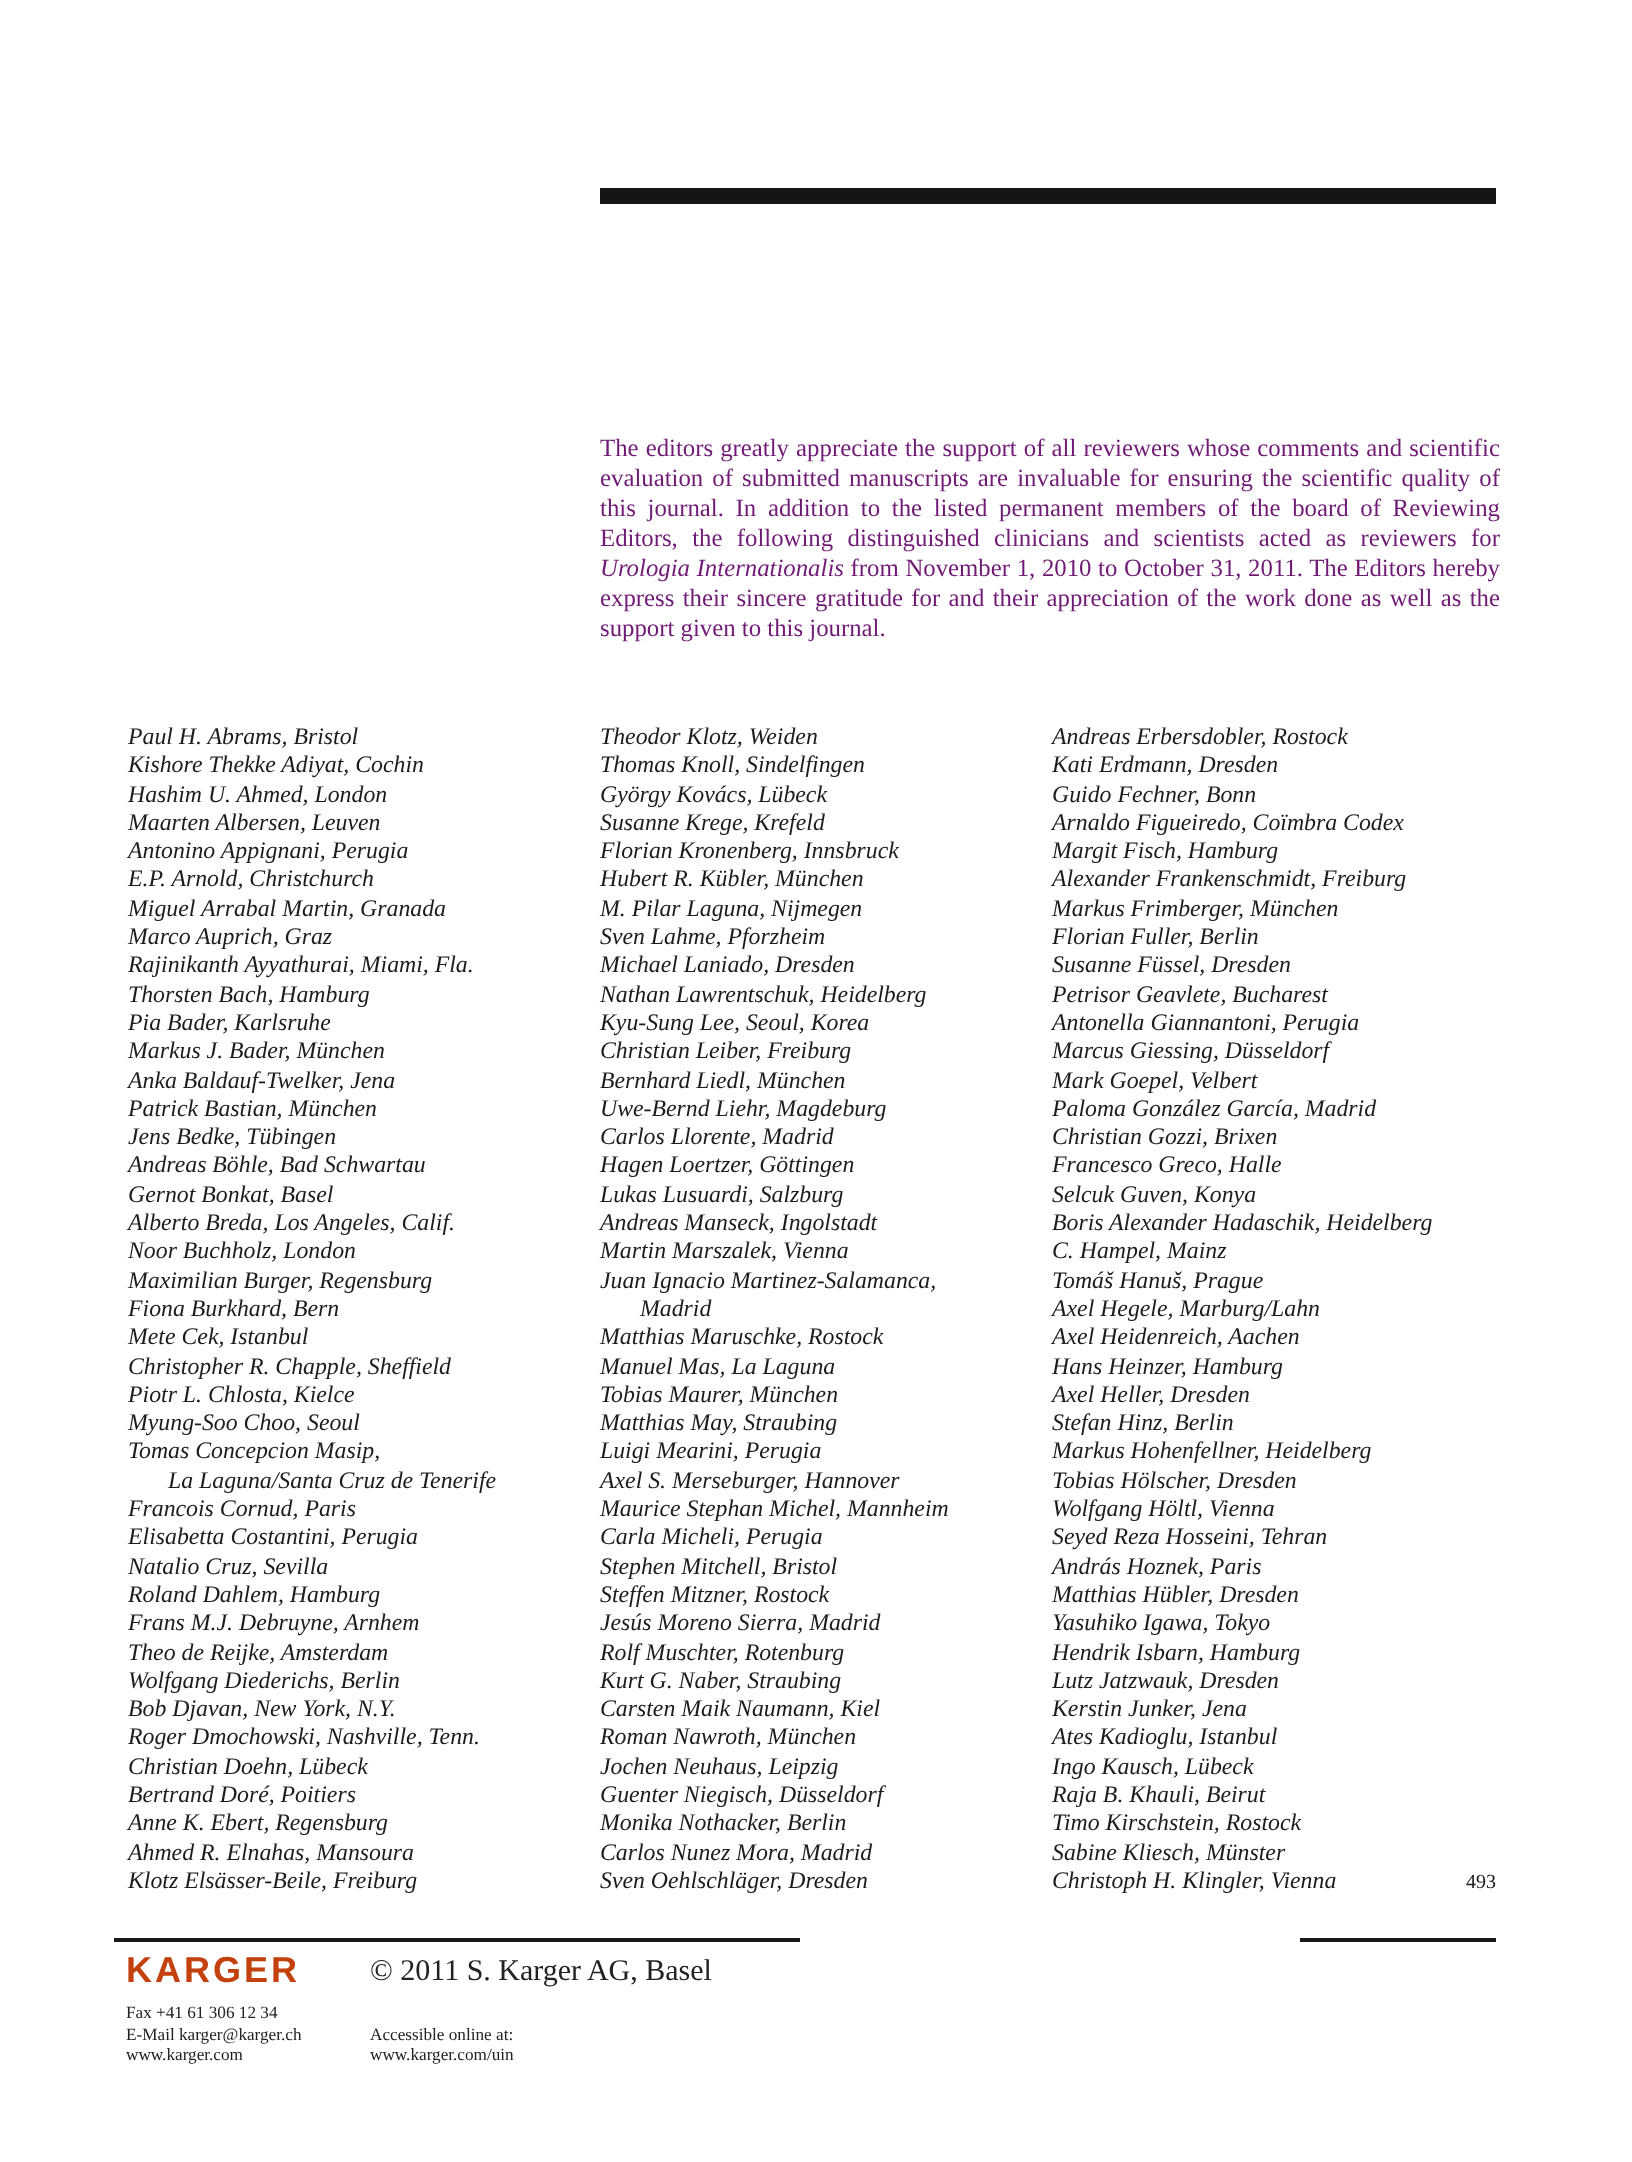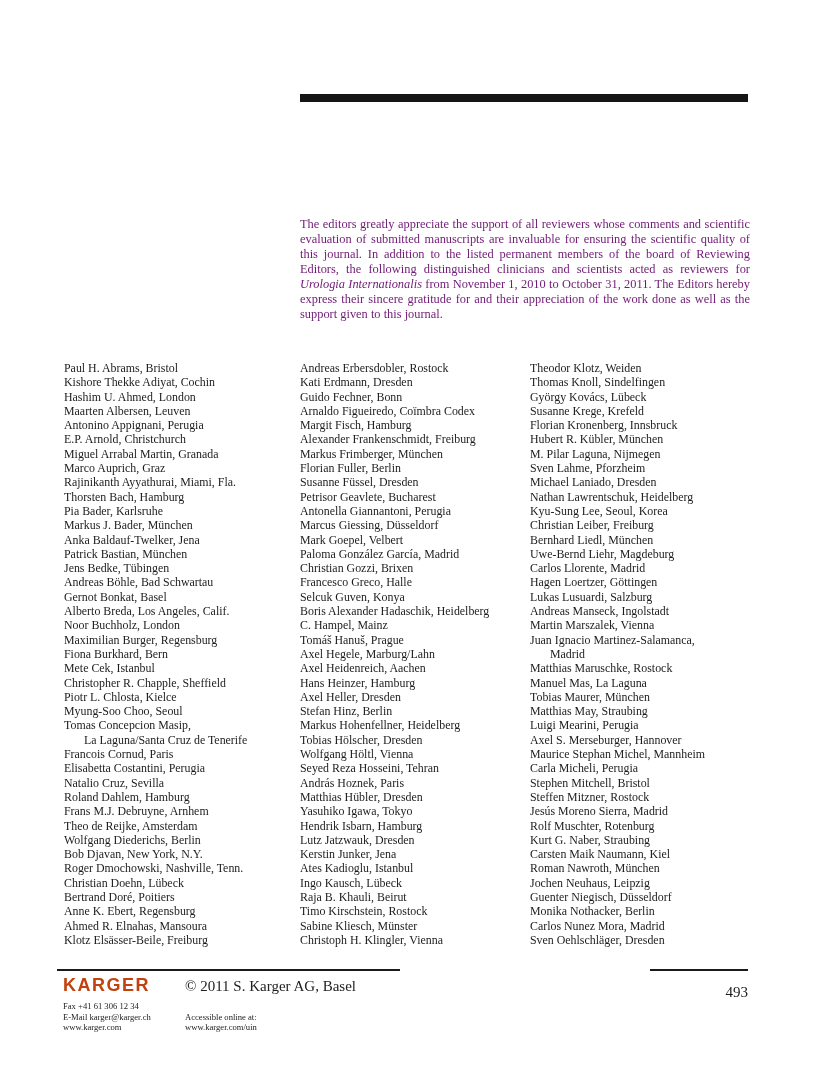--- a/index.html
+++ b/index.html
@@ -21,39 +21,39 @@
     font-family:"Liberation Sans", sans-serif;
     font-weight:700;font-size:16px;color:#121212;
   }
   .title-bar{position:absolute;left:300px;top:94px;width:448px;height:8px;background:#151515;}
   
   .intro{
     position:absolute;left:300px;top:205px;width:450px;
     font-size:12.4px;line-height:15px;text-align:justify;color:#701a75;
   }
   
-  .columns{position:absolute;left:64px;top:361px;display:flex;}
+  .columns{position:absolute;left:64px;top:361px;display:flex;font-style:italic;}
   .col{font-size:11.9px;line-height:14.3px;}
   .col1{width:236px;}
   .col2{width:230px;}
   .col3{width:226px;}
   .name-line{white-space:nowrap;}
   .name-line.indent{padding-left:20px;}
   
   .rule-left{position:absolute;left:57px;top:969px;width:343px;height:2px;background:#1a1a1a;}
   .rule-right{position:absolute;left:650px;top:969px;width:98px;height:2px;background:#1a1a1a;}
   .karger-logo{
     position:absolute;left:63px;top:975px;
     font-family:"Liberation Sans", sans-serif;
     font-weight:700;font-size:18px;letter-spacing:1.5px;color:#c2410c;
   }
   .copyright{position:absolute;left:185px;top:978px;font-size:15px;color:#222;}
   .contact{position:absolute;left:63px;top:1001px;font-size:8.6px;line-height:10.6px;color:#222;}
   .online{position:absolute;left:185px;top:1011.5px;font-size:8.6px;line-height:10.6px;color:#222;}
-  .page-number{position:absolute;left:650px;top:984px;width:98px;text-align:right;font-size:15px;color:#1c1c1c;}
+  .page-number{position:absolute;left:650px;top:936px;width:98px;text-align:right;font-size:10px;color:#1c1c1c;}
 </style>
 </head>
 <body>
 
 <div class="page">
 
 
   <div class="title-bar"></div>
 
   <p class="intro"><span>The editors greatly appreciate the support of all reviewers whose comments and scientific evaluation of submitted manuscripts are invaluable for ensuring the scientific quality of this journal. In addition to the listed permanent members of the board of Reviewing Editors, the following distinguished clinicians and scientists acted as reviewers for </span><i>Urologia Internationalis</i><span> from November 1, 2010 to October 31, 2011. The Editors hereby express their sincere gratitude for and their appreciation of the work done as well as the support given to this journal.</span></p>
@@ -95,20 +95,63 @@
         <div class="name-line">Theo de Reijke, Amsterdam</div>
         <div class="name-line">Wolfgang Diederichs, Berlin</div>
         <div class="name-line">Bob Djavan, New York, N.Y.</div>
         <div class="name-line">Roger Dmochowski, Nashville, Tenn.</div>
         <div class="name-line">Christian Doehn, Lübeck</div>
         <div class="name-line">Bertrand Doré, Poitiers</div>
         <div class="name-line">Anne K. Ebert, Regensburg</div>
         <div class="name-line">Ahmed R. Elnahas, Mansoura</div>
         <div class="name-line">Klotz Elsässer-Beile, Freiburg</div>
       </div>
+    <div class="col col3">
+        <div class="name-line">Theodor Klotz, Weiden</div>
+        <div class="name-line">Thomas Knoll, Sindelfingen</div>
+        <div class="name-line">György Kovács, Lübeck</div>
+        <div class="name-line">Susanne Krege, Krefeld</div>
+        <div class="name-line">Florian Kronenberg, Innsbruck</div>
+        <div class="name-line">Hubert R. Kübler, München</div>
+        <div class="name-line">M. Pilar Laguna, Nijmegen</div>
+        <div class="name-line">Sven Lahme, Pforzheim</div>
+        <div class="name-line">Michael Laniado, Dresden</div>
+        <div class="name-line">Nathan Lawrentschuk, Heidelberg</div>
+        <div class="name-line">Kyu-Sung Lee, Seoul, Korea</div>
+        <div class="name-line">Christian Leiber, Freiburg</div>
+        <div class="name-line">Bernhard Liedl, München</div>
+        <div class="name-line">Uwe-Bernd Liehr, Magdeburg</div>
+        <div class="name-line">Carlos Llorente, Madrid</div>
+        <div class="name-line">Hagen Loertzer, Göttingen</div>
+        <div class="name-line">Lukas Lusuardi, Salzburg</div>
+        <div class="name-line">Andreas Manseck, Ingolstadt</div>
+        <div class="name-line">Martin Marszalek, Vienna</div>
+        <div class="name-line">Juan Ignacio Martinez-Salamanca,</div>
+        <div class="name-line indent">Madrid</div>
+        <div class="name-line">Matthias Maruschke, Rostock</div>
+        <div class="name-line">Manuel Mas, La Laguna</div>
+        <div class="name-line">Tobias Maurer, München</div>
+        <div class="name-line">Matthias May, Straubing</div>
+        <div class="name-line">Luigi Mearini, Perugia</div>
+        <div class="name-line">Axel S. Merseburger, Hannover</div>
+        <div class="name-line">Maurice Stephan Michel, Mannheim</div>
+        <div class="name-line">Carla Micheli, Perugia</div>
+        <div class="name-line">Stephen Mitchell, Bristol</div>
+        <div class="name-line">Steffen Mitzner, Rostock</div>
+        <div class="name-line">Jesús Moreno Sierra, Madrid</div>
+        <div class="name-line">Rolf Muschter, Rotenburg</div>
+        <div class="name-line">Kurt G. Naber, Straubing</div>
+        <div class="name-line">Carsten Maik Naumann, Kiel</div>
+        <div class="name-line">Roman Nawroth, München</div>
+        <div class="name-line">Jochen Neuhaus, Leipzig</div>
+        <div class="name-line">Guenter Niegisch, Düsseldorf</div>
+        <div class="name-line">Monika Nothacker, Berlin</div>
+        <div class="name-line">Carlos Nunez Mora, Madrid</div>
+        <div class="name-line">Sven Oehlschläger, Dresden</div>
+      </div>
     <div class="col col2">
         <div class="name-line">Andreas Erbersdobler, Rostock</div>
         <div class="name-line">Kati Erdmann, Dresden</div>
         <div class="name-line">Guido Fechner, Bonn</div>
         <div class="name-line">Arnaldo Figueiredo, Coïmbra Codex</div>
         <div class="name-line">Margit Fisch, Hamburg</div>
         <div class="name-line">Alexander Frankenschmidt, Freiburg</div>
         <div class="name-line">Markus Frimberger, München</div>
         <div class="name-line">Florian Fuller, Berlin</div>
         <div class="name-line">Susanne Füssel, Dresden</div>
@@ -138,63 +181,20 @@
         <div class="name-line">Hendrik Isbarn, Hamburg</div>
         <div class="name-line">Lutz Jatzwauk, Dresden</div>
         <div class="name-line">Kerstin Junker, Jena</div>
         <div class="name-line">Ates Kadioglu, Istanbul</div>
         <div class="name-line">Ingo Kausch, Lübeck</div>
         <div class="name-line">Raja B. Khauli, Beirut</div>
         <div class="name-line">Timo Kirschstein, Rostock</div>
         <div class="name-line">Sabine Kliesch, Münster</div>
         <div class="name-line">Christoph H. Klingler, Vienna</div>
       </div>
-    <div class="col col3">
-        <div class="name-line">Theodor Klotz, Weiden</div>
-        <div class="name-line">Thomas Knoll, Sindelfingen</div>
-        <div class="name-line">György Kovács, Lübeck</div>
-        <div class="name-line">Susanne Krege, Krefeld</div>
-        <div class="name-line">Florian Kronenberg, Innsbruck</div>
-        <div class="name-line">Hubert R. Kübler, München</div>
-        <div class="name-line">M. Pilar Laguna, Nijmegen</div>
-        <div class="name-line">Sven Lahme, Pforzheim</div>
-        <div class="name-line">Michael Laniado, Dresden</div>
-        <div class="name-line">Nathan Lawrentschuk, Heidelberg</div>
-        <div class="name-line">Kyu-Sung Lee, Seoul, Korea</div>
-        <div class="name-line">Christian Leiber, Freiburg</div>
-        <div class="name-line">Bernhard Liedl, München</div>
-        <div class="name-line">Uwe-Bernd Liehr, Magdeburg</div>
-        <div class="name-line">Carlos Llorente, Madrid</div>
-        <div class="name-line">Hagen Loertzer, Göttingen</div>
-        <div class="name-line">Lukas Lusuardi, Salzburg</div>
-        <div class="name-line">Andreas Manseck, Ingolstadt</div>
-        <div class="name-line">Martin Marszalek, Vienna</div>
-        <div class="name-line">Juan Ignacio Martinez-Salamanca,</div>
-        <div class="name-line indent">Madrid</div>
-        <div class="name-line">Matthias Maruschke, Rostock</div>
-        <div class="name-line">Manuel Mas, La Laguna</div>
-        <div class="name-line">Tobias Maurer, München</div>
-        <div class="name-line">Matthias May, Straubing</div>
-        <div class="name-line">Luigi Mearini, Perugia</div>
-        <div class="name-line">Axel S. Merseburger, Hannover</div>
-        <div class="name-line">Maurice Stephan Michel, Mannheim</div>
-        <div class="name-line">Carla Micheli, Perugia</div>
-        <div class="name-line">Stephen Mitchell, Bristol</div>
-        <div class="name-line">Steffen Mitzner, Rostock</div>
-        <div class="name-line">Jesús Moreno Sierra, Madrid</div>
-        <div class="name-line">Rolf Muschter, Rotenburg</div>
-        <div class="name-line">Kurt G. Naber, Straubing</div>
-        <div class="name-line">Carsten Maik Naumann, Kiel</div>
-        <div class="name-line">Roman Nawroth, München</div>
-        <div class="name-line">Jochen Neuhaus, Leipzig</div>
-        <div class="name-line">Guenter Niegisch, Düsseldorf</div>
-        <div class="name-line">Monika Nothacker, Berlin</div>
-        <div class="name-line">Carlos Nunez Mora, Madrid</div>
-        <div class="name-line">Sven Oehlschläger, Dresden</div>
-      </div>
   </div>
 
   <div class="rule-left"></div>
   <div class="rule-right"></div>
 
   <div class="karger-logo">KARGER</div>
   <div class="copyright">© 2011 S. Karger AG, Basel</div>
 
   <div class="contact">
     <div>Fax +41 61 306 12 34</div>

